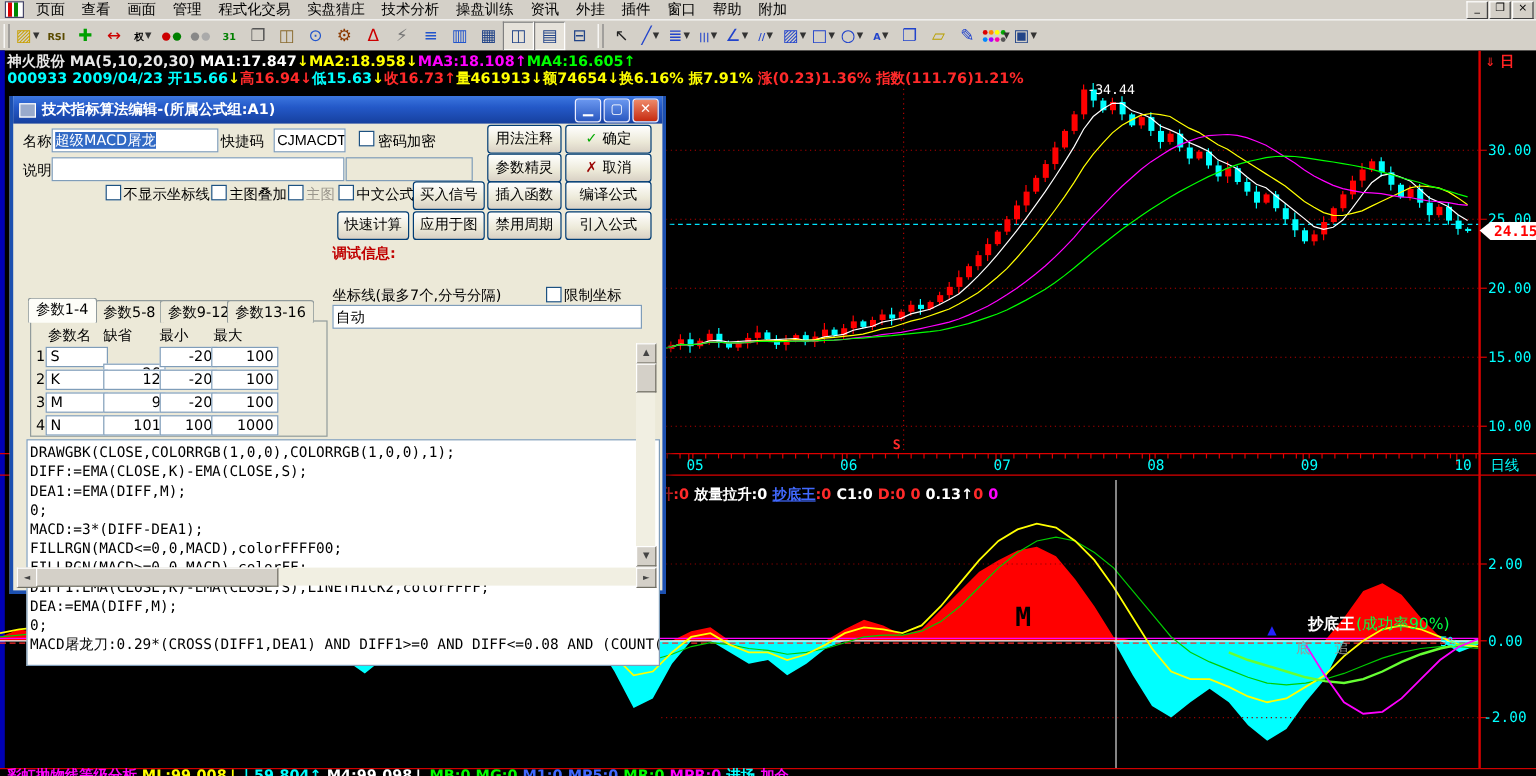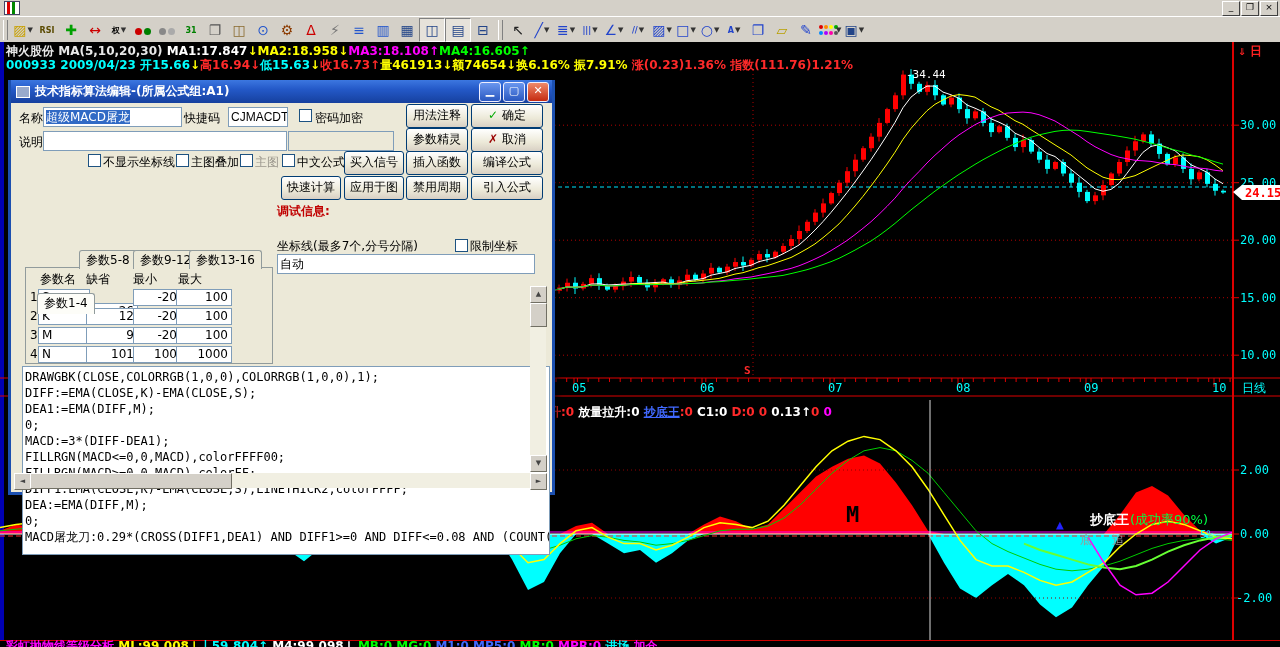--- a/index.html
+++ b/index.html
@@ -58,20 +58,36 @@
   .sbtn{position:absolute;width:15px;height:15px;background:#d4d0c8;border:1px solid;border-color:#fff #716f64 #716f64 #fff;
     font-size:7px;text-align:center;line-height:14px;color:#444}
   .sthumb{position:absolute;background:#d4d0c8;border:1px solid;border-color:#fff #716f64 #716f64 #fff}
   .red{color:#c00000}
 </style>
 </head>
 <body>
 
 <div id="menubar" class="abs">
   <div id="app-icon"></div>
+  <div id="menu-items" style="display:flex">
+      <div class="menu-item">页面</div>
+      <div class="menu-item">查看</div>
+      <div class="menu-item">画面</div>
+      <div class="menu-item">管理</div>
+      <div class="menu-item">程式化交易</div>
+      <div class="menu-item">实盘猎庄</div>
+      <div class="menu-item">技术分析</div>
+      <div class="menu-item">操盘训练</div>
+      <div class="menu-item">资讯</div>
+      <div class="menu-item">外挂</div>
+      <div class="menu-item">插件</div>
+      <div class="menu-item">窗口</div>
+      <div class="menu-item">帮助</div>
+      <div class="menu-item">附加</div>
+    </div>
   <div class="winbtns">
       <div class="winbtn">_</div>
       <div class="winbtn">❐</div>
       <div class="winbtn">×</div>
     </div>
 </div>
 
 <div id="toolbar" class="abs">
   <div class="ridge"></div>
   <div id="tb-left" style="display:flex;align-items:center">
@@ -615,17 +631,17 @@
 
   <div class="sbar" style="left:519px;top:206px;width:16px;height:185px"></div>
   <div class="sbtn" style="left:519px;top:206px">▲</div>
   <div class="sthumb" style="left:519px;top:223px;width:15px;height:22px"></div>
   <div class="sbtn" style="left:519px;top:375px">▼</div>
 
   <div class="sbar" style="left:3px;top:393px;width:532px;height:15px"></div>
   <div class="sbtn" style="left:3px;top:393px">◄</div>
   <div class="sthumb" style="left:19px;top:393px;width:200px;height:14px"></div>
   <div class="sbtn" style="left:519px;top:393px">►</div>
-<div class="tab active" style="left: 26px; top: 170px; margin-top: 45px;">参数1-4</div>
+<div class="tab active" style="left: 12px; top: 170px;">参数1-4</div>
     <div class="tab" style="left: 68px; top: 170px;">参数5-8</div>
     <div class="tab" style="left: 122px; top: 170px;">参数9-12</div>
     <div class="tab" style="left: 178px; top: 170px; text-align: right;">参数13-16</div>
   </div>
 
 </body></html>

